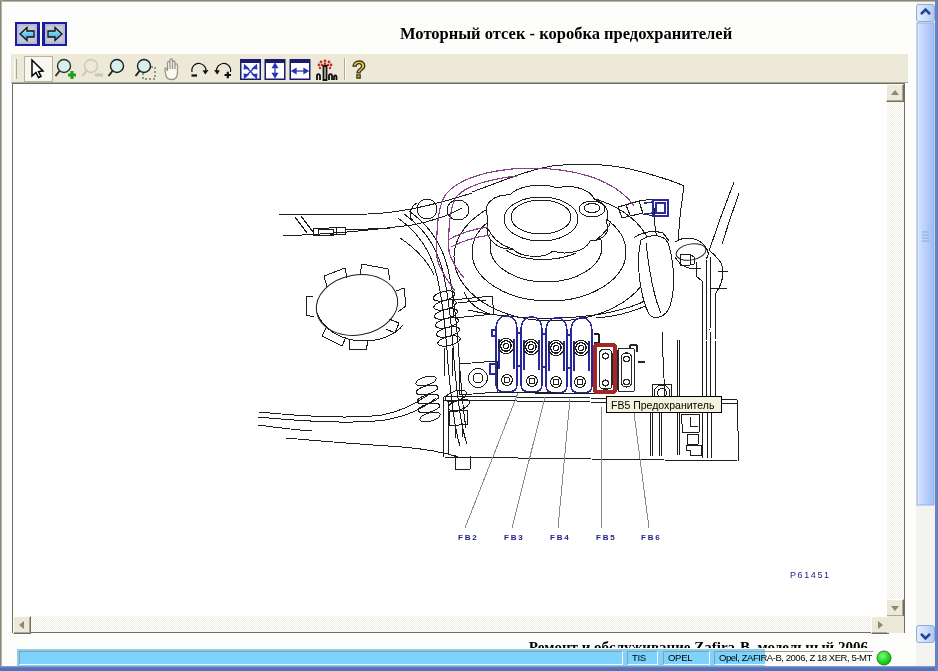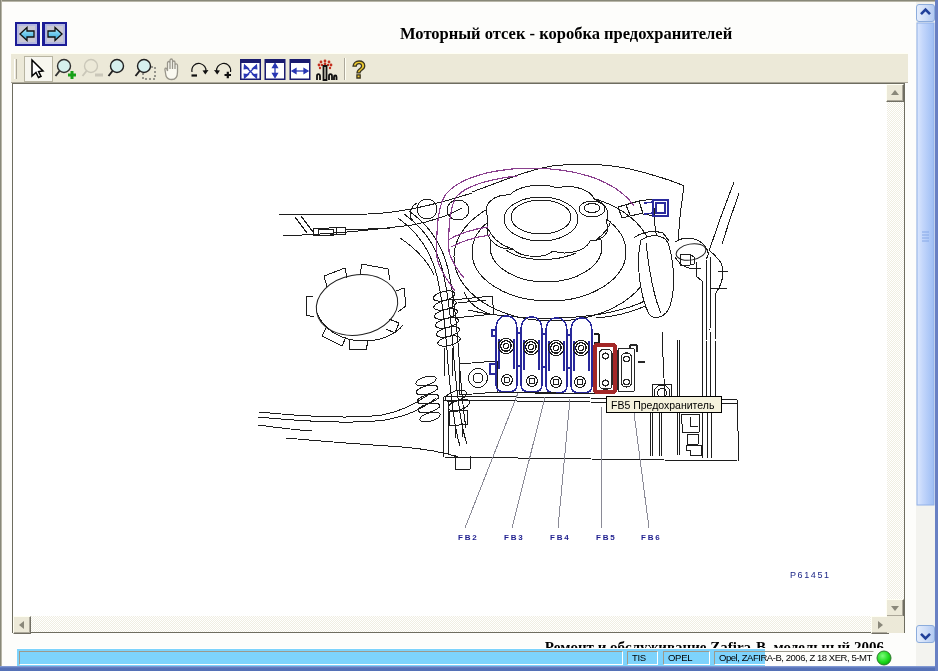--- a/index.html
+++ b/index.html
@@ -385,21 +385,21 @@
     <text x="790" y="578" font-family="Liberation Sans, sans-serif" font-size="9" fill="#1c2687" letter-spacing="1.6" stroke="none">P61451</text>
 
     <g>
       <rect x="606.5" y="396.5" width="115" height="16" fill="#f5f2dd" stroke="#000"></rect>
       <text x="611" y="409" font-family="Liberation Sans, sans-serif" font-size="10.5" fill="#000" stroke="none">FB5 Предохранитель</text>
     </g>
   </svg>
 </div>
 
 <div class="abs" style="left:0;top:639px;width:868px;height:9px;overflow:hidden;text-align:right;
-     font-family:'Liberation Serif',serif;font-weight:bold;font-size:15px;color:#000;padding-left:16px;">Ремонт и обслуживание Zafira-B, модельный 2006</div>
+     font-family:'Liberation Serif',serif;font-weight:bold;font-size:15px;color:#000;">Ремонт и обслуживание Zafira-B, модельный 2006</div>
 
 <div id="statusbar" class="abs" style="left:17px;top:648px;width:748px;height:18px;background:#7dd3fc;border-top:1px solid #fff;">
   <div class="cell" style="left:2px;top:2px;width:594px;"></div>
   <div class="cell" style="left:610px;top:2px;width:21px;">TIS</div>
   <div class="cell" style="left:646px;top:2px;width:37px;">OPEL</div>
   <div class="cell" style="left:697px;top:2px;width:150px;white-space:nowrap;letter-spacing:-0.45px;">Opel, ZAFIRA-B, 2006, Z 18 XER, 5-MT</div>
   <svg class="abs" style="left:854px;top:1px" width="26" height="16">
     <defs>
         <radialGradient id="led" cx="0.4" cy="0.35" r="0.75">
       <stop offset="0" stop-color="#7dfc7d"></stop>

